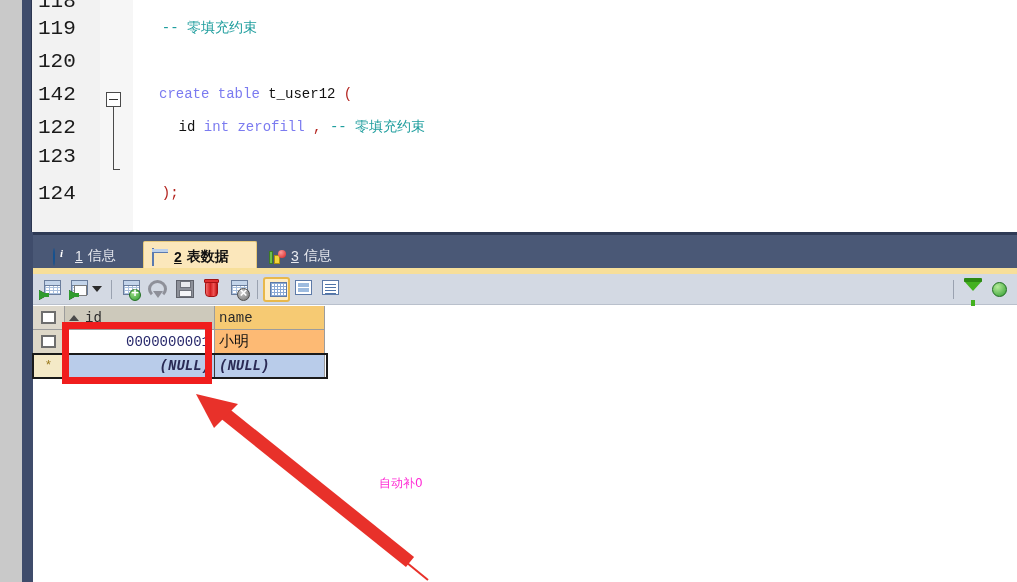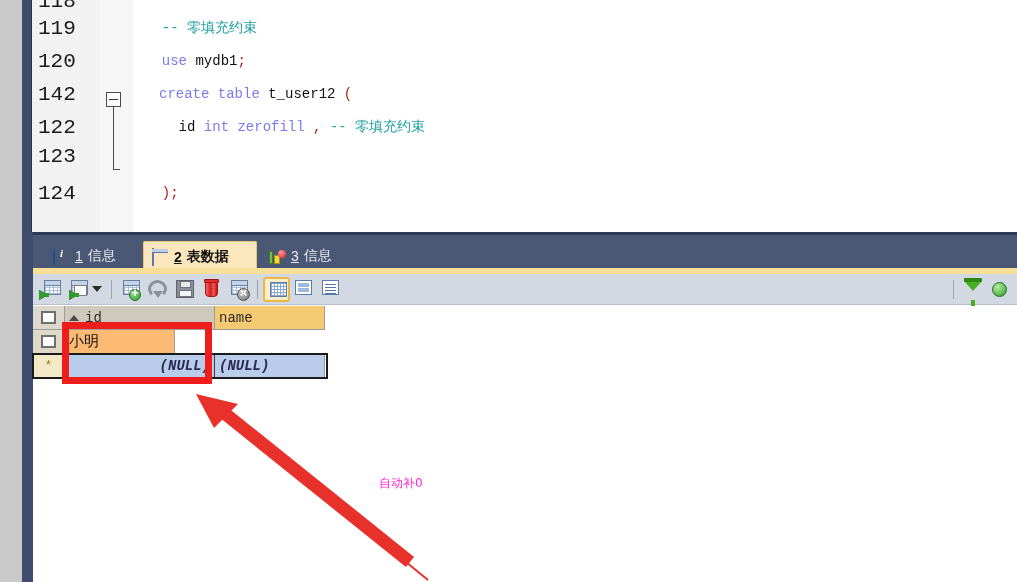--- a/index.html
+++ b/index.html
@@ -310,21 +310,20 @@
 
     <div class="lnum" style="top:-15px;">118</div>
     <div class="lnum" style="top:12px;">119</div>
     <div class="lnum" style="top:45px;">120</div>
     <div class="lnum" style="top:78px;">142</div>
     <div class="lnum" style="top:111px;">122</div>
     <div class="lnum" style="top:140px;">123</div>
     <div class="lnum" style="top:177px;">124</div>
 
     <div class="code-line" style="left:145px;top:12px;"><span class="plain">  </span><span class="cmt">-- 零填充约束</span></div>
-    <div class="code-line" style="left:145px;top:45px;"><span class="plain">  </span><span class="kw">use</span><span class="plain"> </span><span class="id">mydb1</span><span class="punc">;</span></div>
     <div class="code-line" style="left:147px;top:78px;margin-left:12px;"><span class="kw">create table </span><span class="id">t_user12</span><span class="plain"> </span><span class="punc">(</span></div>
     <div class="code-line" style="left:145px;top:111px;"><span class="plain">    </span><span class="id">id</span><span class="plain"> </span><span class="kw">int zerofill</span><span class="plain"> </span><span class="punc">,</span><span class="plain"> </span><span class="cmt">-- 零填充约束</span></div>
     <div class="code-line" style="left:145px;top:177px;"><span class="plain">  </span><span class="punc">);</span></div>
 
     <div class="fold-box"></div>
     <div class="fold-line"></div>
     <div class="fold-foot"></div>
   </div>
 
   <div class="panel">
@@ -425,20 +424,21 @@
           </div>
           <div class="cell c-name hdr-name">
             <span>name</span>
           </div>
         </div>
 
         <div class="grow">
           <div class="rowhdr">
             <span class="sqbox"></span>
           </div>
+          <div class="cell c-id val-id">0000000001</div>
           <div class="cell c-name val-name">小明</div>
         </div>
 
         <div class="grow newrow">
           <div class="rowhdr star-cell">
             <span class="star">*</span>
           </div>
           <div class="cell c-id">(NULL)</div>
           <div class="cell c-name">(NULL)</div>
         </div>

